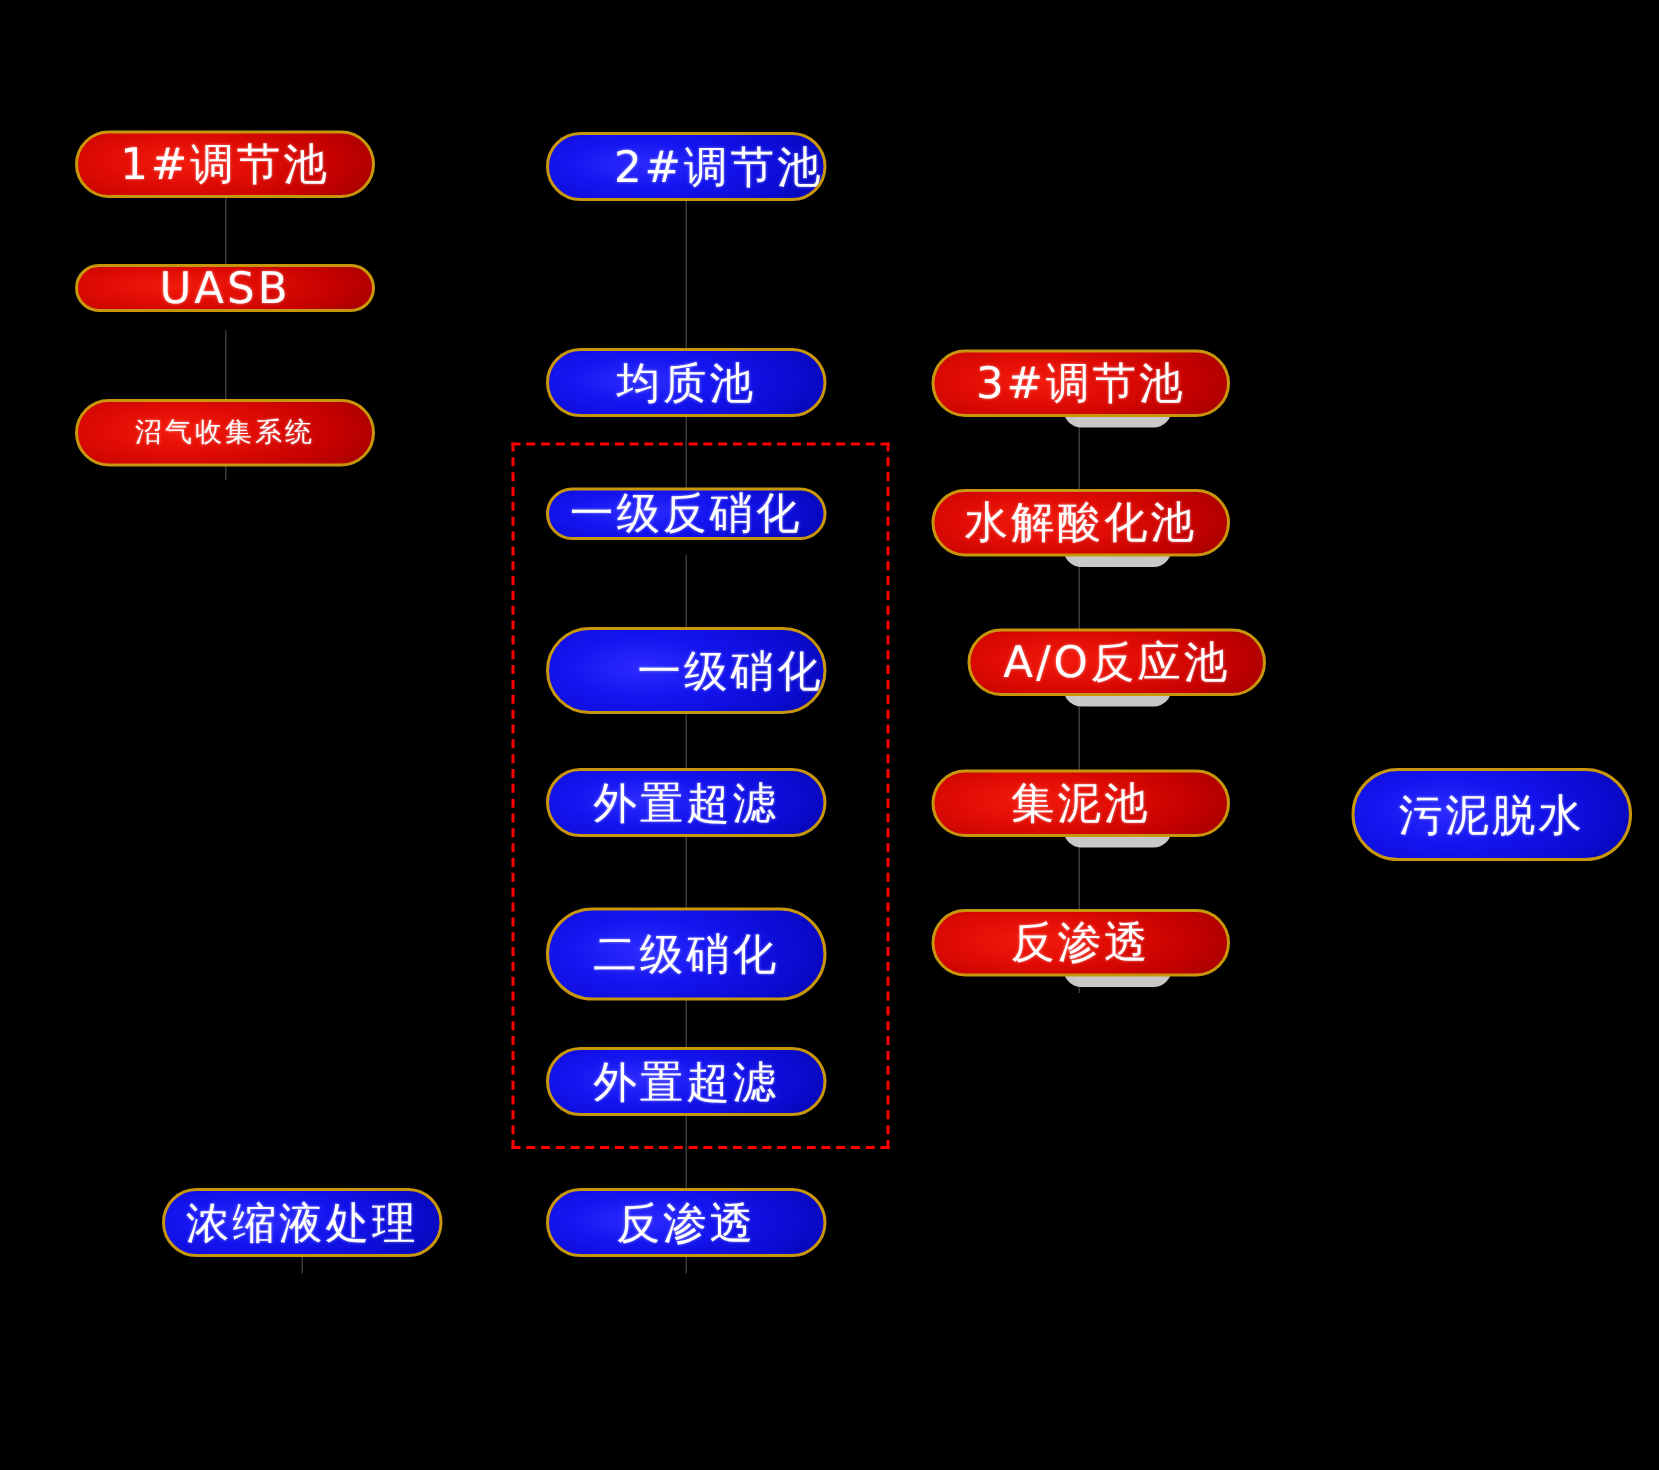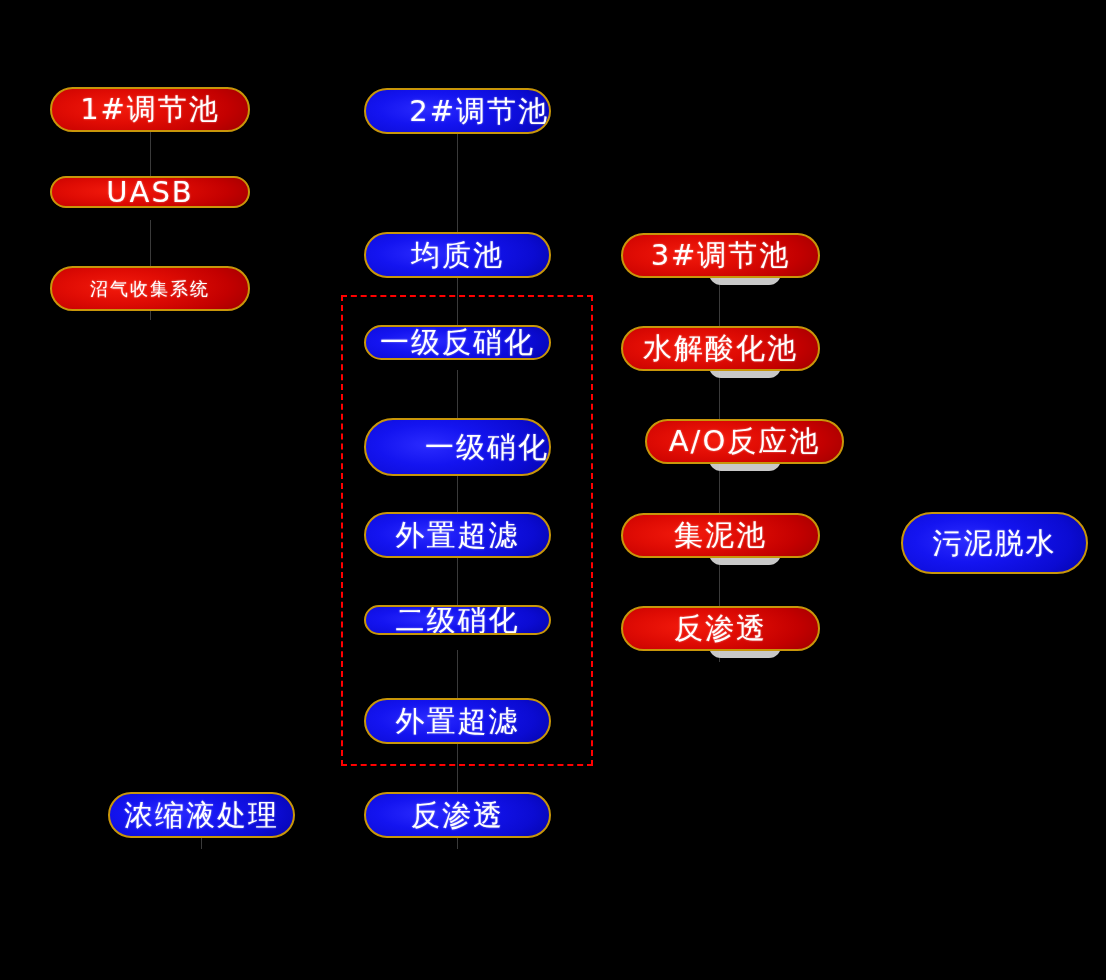--- a/index.html
+++ b/index.html
@@ -129,21 +129,21 @@
       </div>
       <div class="node blue fs-22" style="left: 364px; top: 325px; width: 187px; height: 35px;">
         <span class="lbl">一级反硝化</span>
       </div>
       <div class="node blue fs-22" style="left: 364px; top: 418px; width: 187px; height: 58px; justify-content: flex-end;">
         <span class="lbl">一级硝化</span>
       </div>
       <div class="node blue fs-22" style="left: 364px; top: 512px; width: 187px; height: 46px;">
         <span class="lbl">外置超滤</span>
       </div>
-      <div class="node blue fs-22" style="left: 364px; top: 605px; width: 187px; height: 30px; align-items: center;">
+      <div class="node blue fs-22" style="left: 364px; top: 605px; width: 187px; height: 62px; align-items: center;">
         <span class="lbl">二级硝化</span>
       </div>
       <div class="node blue fs-22" style="left: 364px; top: 698px; width: 187px; height: 46px;">
         <span class="lbl">外置超滤</span>
       </div>
       <div class="node blue fs-22" style="left: 364px; top: 792px; width: 187px; height: 46px;">
         <span class="lbl">反渗透</span>
       </div>
       <div class="node blue fs-22" style="left: 108px; top: 792px; width: 187px; height: 46px;">
         <span class="lbl">浓缩液处理</span>

